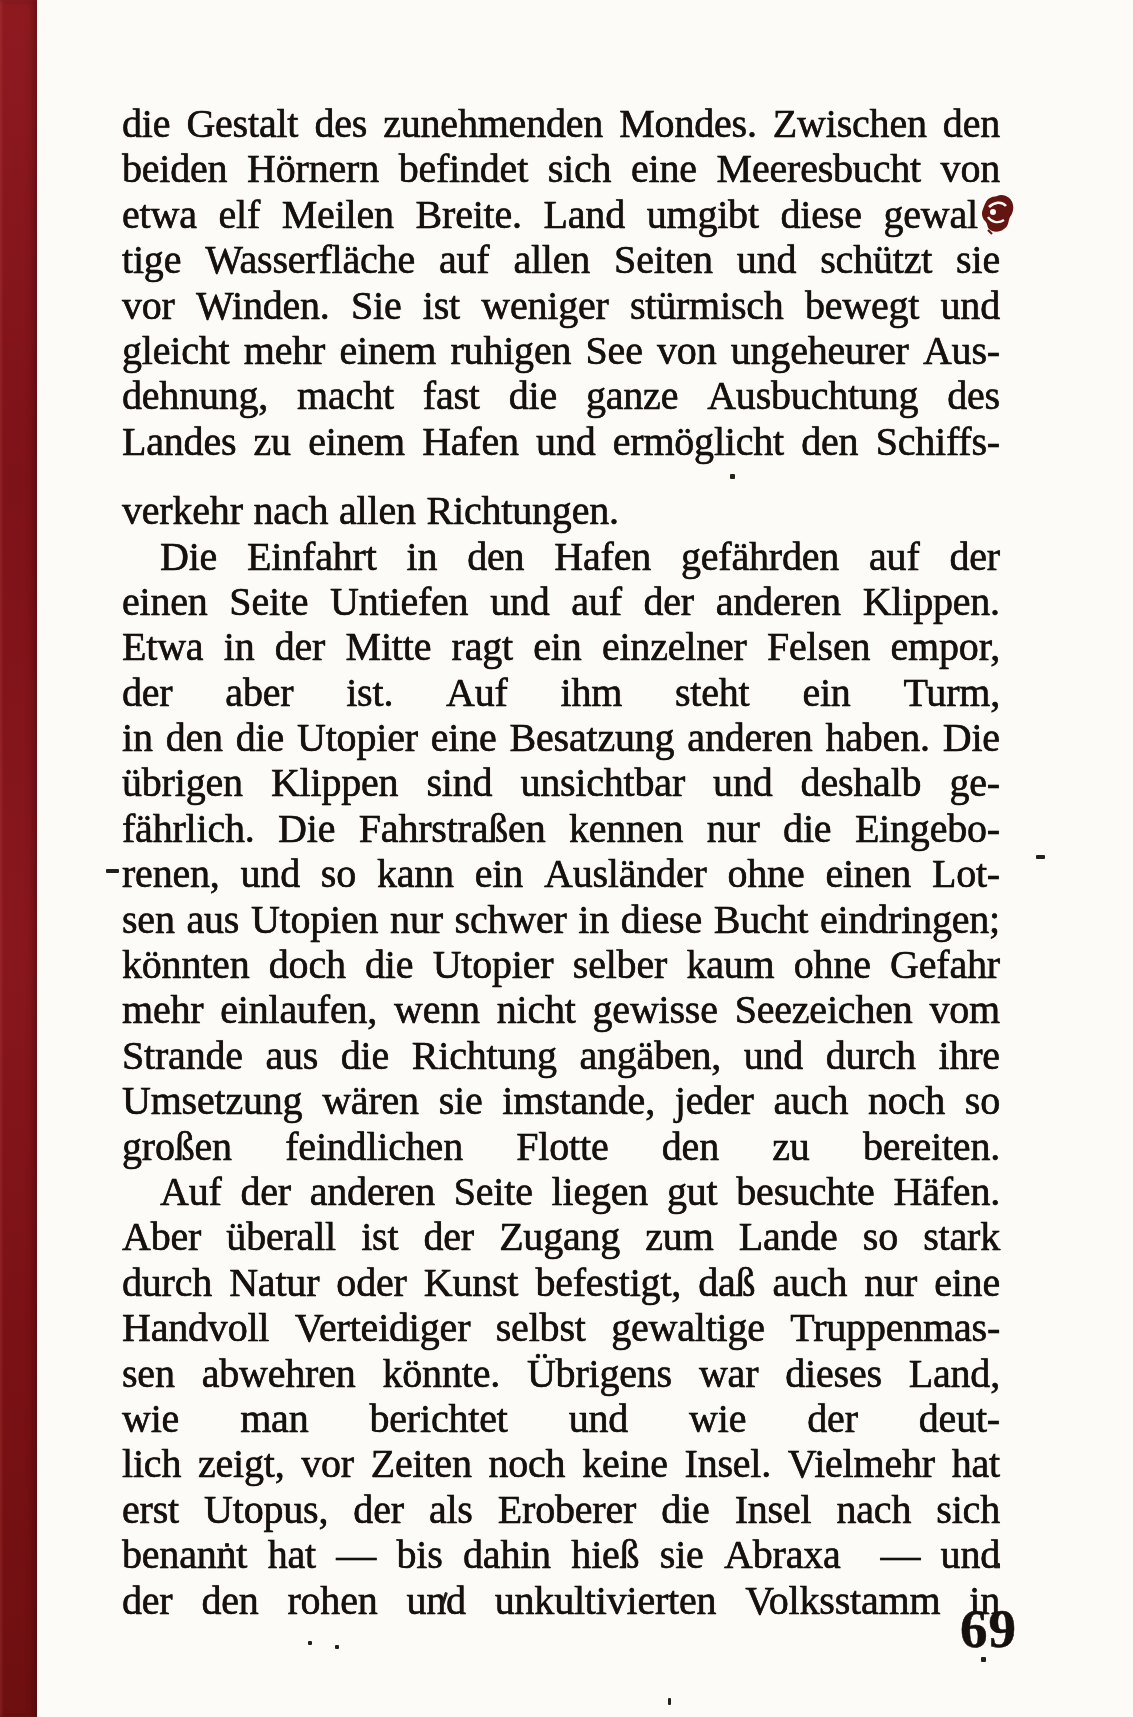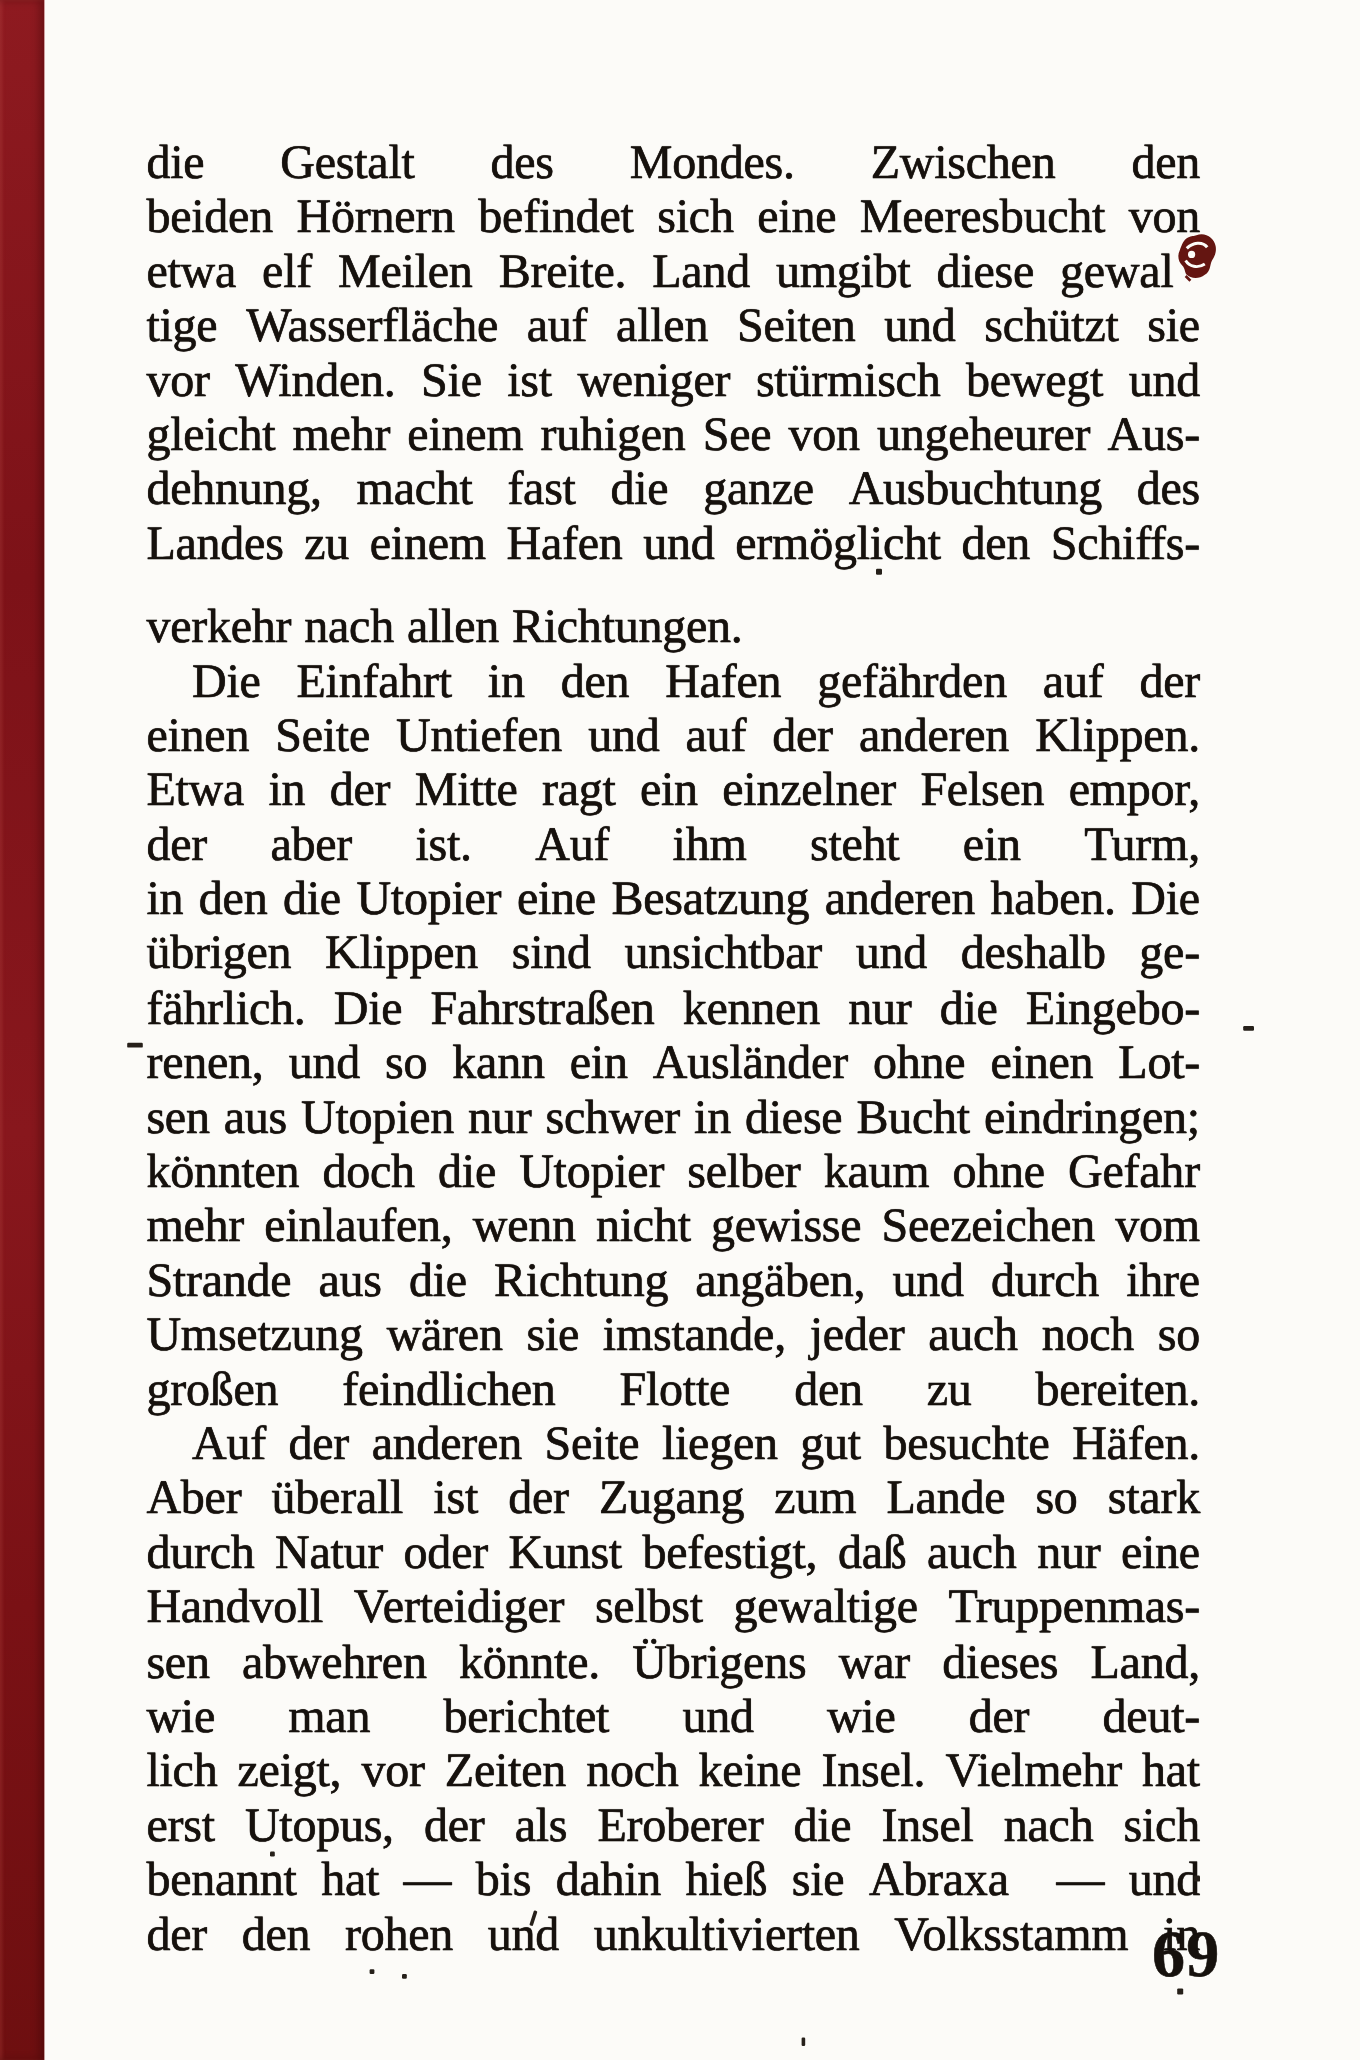--- a/index.html
+++ b/index.html
@@ -9,21 +9,21 @@
     font-family:"Liberation Serif","DejaVu Serif",serif;
   }
   .page{position:absolute;inset:0;background:#fcfbf8;}
   
   .edge-bar{
     position:absolute;left:0;top:0;width:37px;height:1717px;
     background:linear-gradient(180deg,#8e1a20 0%,#7d1218 28%,#88171d 55%,#7a1115 78%,#6e0f10 100%);
     box-shadow:inset -4px 0 7px rgba(40,0,0,.35), inset 2px 0 3px rgba(255,120,110,.18);
   }
   .text-block{
-    position:absolute;left:122px;top:111px;width:878px;
+    position:absolute;left:122px;top:100px;width:878px;
     color:#16110d;font-size:40px;letter-spacing:-0.2px;
     -webkit-text-stroke:0.45px #16110d;
     text-shadow:0 0 0.7px rgba(22,17,13,.85);
   }
   .line{
     display:flex;justify-content:space-between;align-items:baseline;
     height:45.4px;white-space:nowrap;
   }
   .line span{flex:0 0 auto;}
   .line.indent{padding-left:38px;}
@@ -43,20 +43,21 @@
 
 <div class="page">
 
   <div class="edge-bar"></div>
 
   <main class="text-block">
     <div class="line">
         <span>die</span>
         <span>Gestalt</span>
         <span>des</span>
+        <span>zunehmenden</span>
         <span>Mondes.</span>
         <span>Zwischen</span>
         <span>den</span>
       </div>
     <div class="line">
         <span>beiden</span>
         <span>Hörnern</span>
         <span>befindet</span>
         <span>sich</span>
         <span>eine</span>

